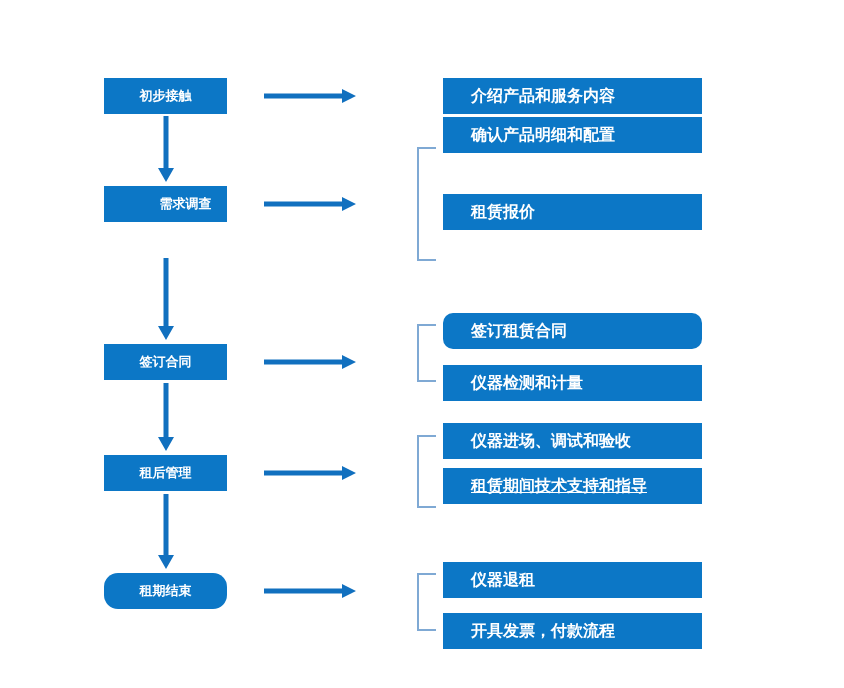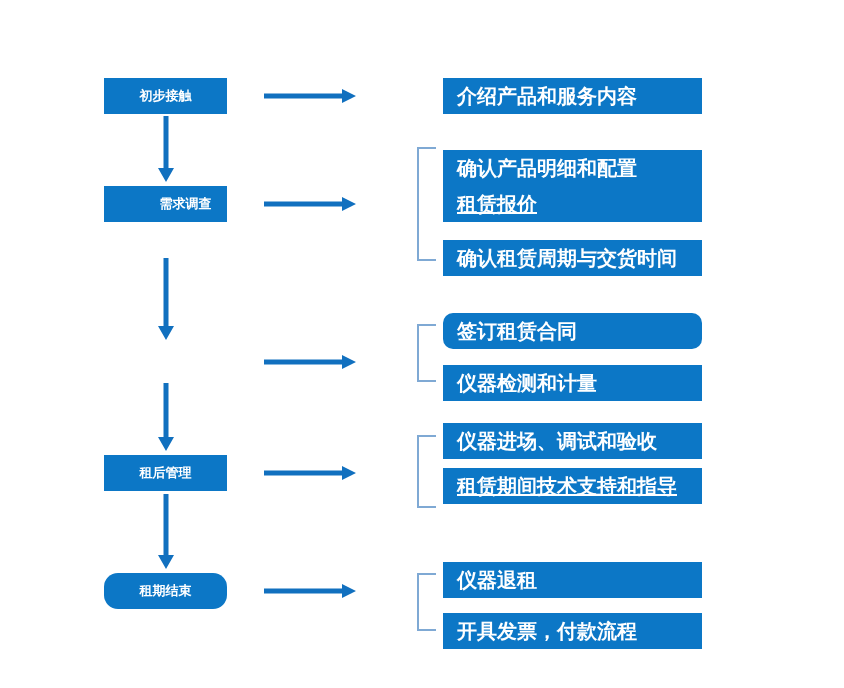--- a/index.html
+++ b/index.html
@@ -43,22 +43,22 @@
     width: 123px;
     height: 36px;
     justify-content: center;
     font-size: 13px;
   }
   .node.right {
     left: 443px;
     width: 259px;
     height: 36px;
     justify-content: flex-start;
-    padding-left: 14px;
-    font-size: 20px;
+    padding-left: 28px;
+    font-size: 16px;
   }
   .arrow {
     position: absolute;
     height: 14px;
     width: 92px;
   }
   .arrow svg { display: block; }
   .down-arrow {
     position: absolute;
     width: 16px;
@@ -72,20 +72,21 @@
   .bracket svg { display: block; }
 </style>
 </head>
 <body>
 
 <div id="canvas">
 
 
   <div class="node left" style="left:104px; top:78px;">初步接触</div>
   <div class="node left" style="left:104px; top:186px;padding-left:40px;">需求调查</div>
+  <div class="node left" style="left:104px; top:344px;">签订合同</div>
   <div class="node left" style="left:104px; top:455px;">租后管理</div>
   <div class="node left" style="left:104px; top:573px;border-radius:14px;">租期结束</div>
 
   <div class="down-arrow" style="left:158px; top:116px; height:66px;">
     <svg width="16" height="66" viewBox="0 0 16 66" xmlns="http://www.w3.org/2000/svg">
       <path d="M5.5 0 H10.5 V52 H16 L8 66 L0 52 H5.5 Z" fill="#1170bf"></path>
     </svg>
   </div>
   <div class="down-arrow" style="left:158px; top:258px; height:82px;">
     <svg width="16" height="82" viewBox="0 0 16 82" xmlns="http://www.w3.org/2000/svg">
@@ -144,23 +145,22 @@
       <path d="M19 1 H1 V72 H19" fill="none" stroke="#7fa9d4" stroke-width="2"></path>
     </svg>
   </div>
   <div class="bracket" style="top:573px; height:58px;">
     <svg width="19" height="58" viewBox="0 0 19 58" xmlns="http://www.w3.org/2000/svg">
       <path d="M19 1 H1 V57 H19" fill="none" stroke="#7fa9d4" stroke-width="2"></path>
     </svg>
   </div>
 
   <div class="node right" style="top:78px;">介绍产品和服务内容</div>
-  <div class="node right" style="top:150px;">确认产品明细和配置</div>
-  <div class="node right" style="top:186px;text-decoration:underline;">租赁报价</div>
-  <div class="node right" style="top:240px;">确认租赁周期与交货时间</div>
+  <div class="node right" style="top:117px;">确认产品明细和配置</div>
+  <div class="node right" style="top:194px;">租赁报价</div>
   <div class="node right" style="top:313px;border-radius:10px;">签订租赁合同</div>
   <div class="node right" style="top:365px;">仪器检测和计量</div>
   <div class="node right" style="top:423px;">仪器进场、调试和验收</div>
   <div class="node right" style="top:468px;text-decoration:underline;">租赁期间技术支持和指导</div>
   <div class="node right" style="top:562px;">仪器退租</div>
   <div class="node right" style="top:613px;">开具发票，付款流程</div>
 
 </div>
 
 </body></html>

